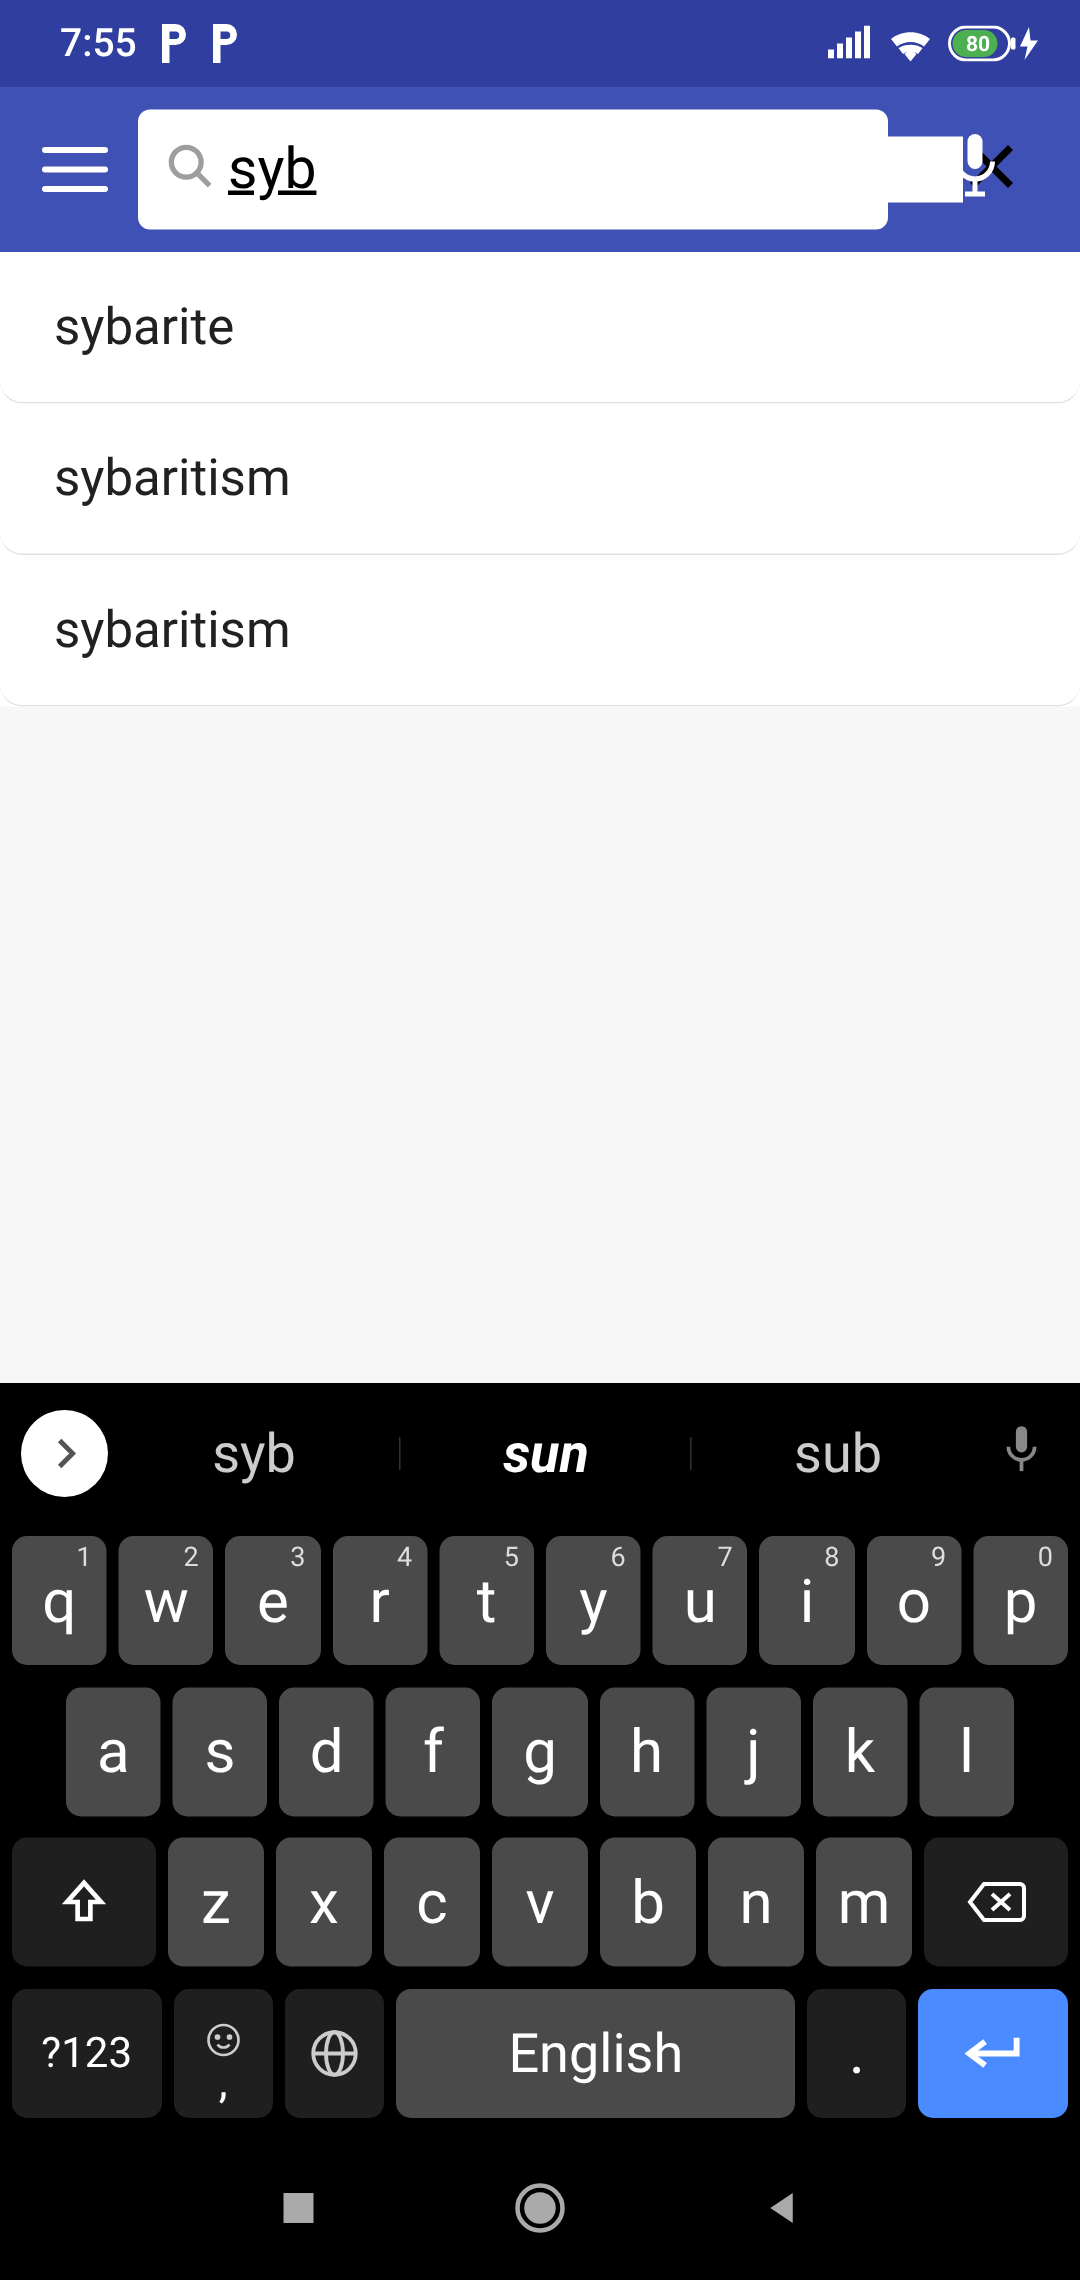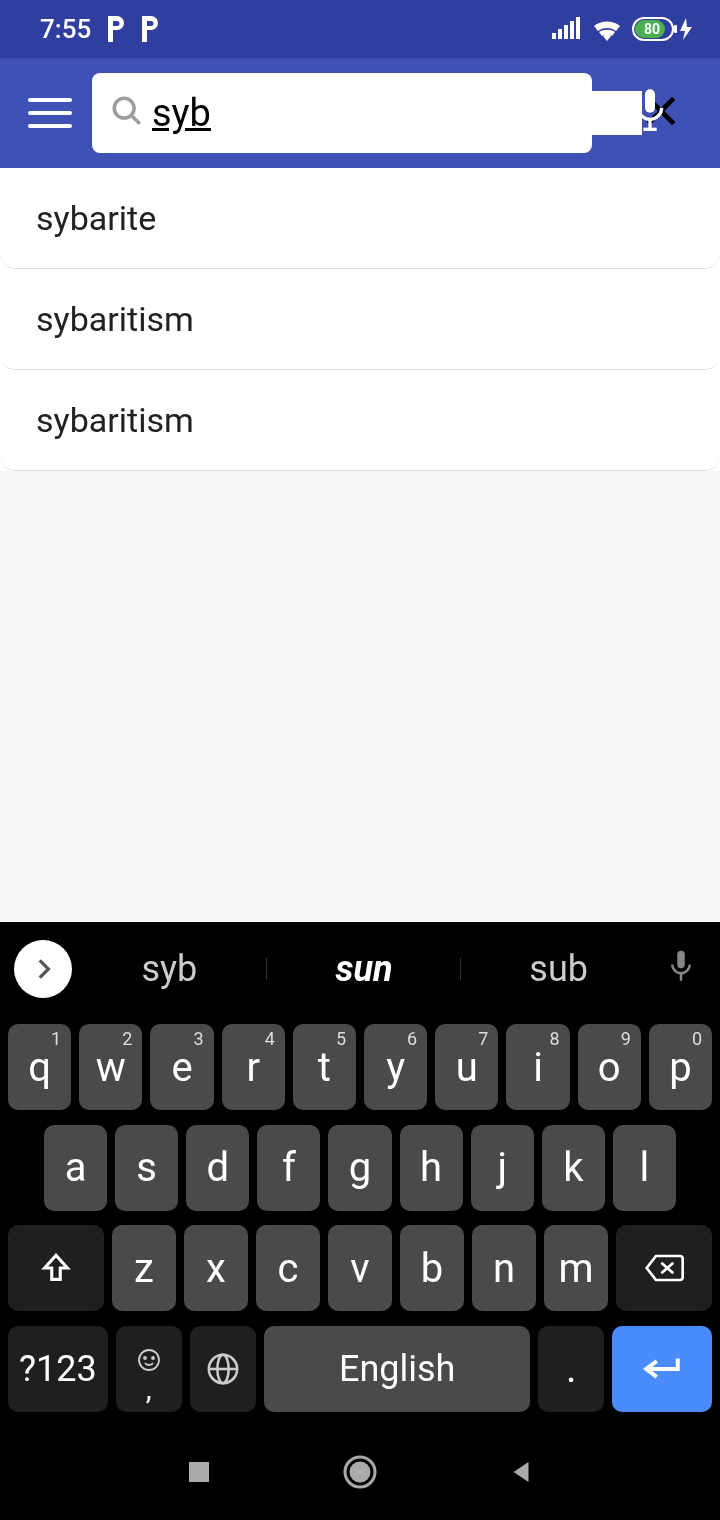--- a/index.html
+++ b/index.html
@@ -224,21 +224,21 @@
       <div class="key key-dark key-wide15">
         <svg width="40" height="30" viewBox="0 0 30 22" fill="none" stroke="#fff" stroke-width="2">
             <path d="M9 2h18a2 2 0 0 1 2 2v14a2 2 0 0 1-2 2H9l-7-9z"></path>
             <line x1="13" y1="7" x2="22" y2="15"></line>
             <line x1="22" y1="7" x2="13" y2="15"></line>
           </svg>
       </div>
     </div>
 
     <div class="kb-row">
-      <div class="key key-dark key-wide15" style="font-size:36px;">?123</div>
+      <div class="key key-dark key-wide15" style="font-size:28px;">?123</div>
       <div class="key key-dark key-emoji">
         <svg width="24" height="24" viewBox="0 0 24 24" fill="none" stroke="#ccc" stroke-width="1.8" style="margin-top:-18px;">
             <circle cx="12" cy="12" r="10"></circle>
             <circle cx="8" cy="10" r="1" fill="#ccc"></circle>
             <circle cx="16" cy="10" r="1" fill="#ccc"></circle>
             <path d="M8 15c1 1.5 3 2 4 2s3-.5 4-2"></path>
           </svg>
         <span class="comma">,</span>
       </div>
       <div class="key key-dark">

